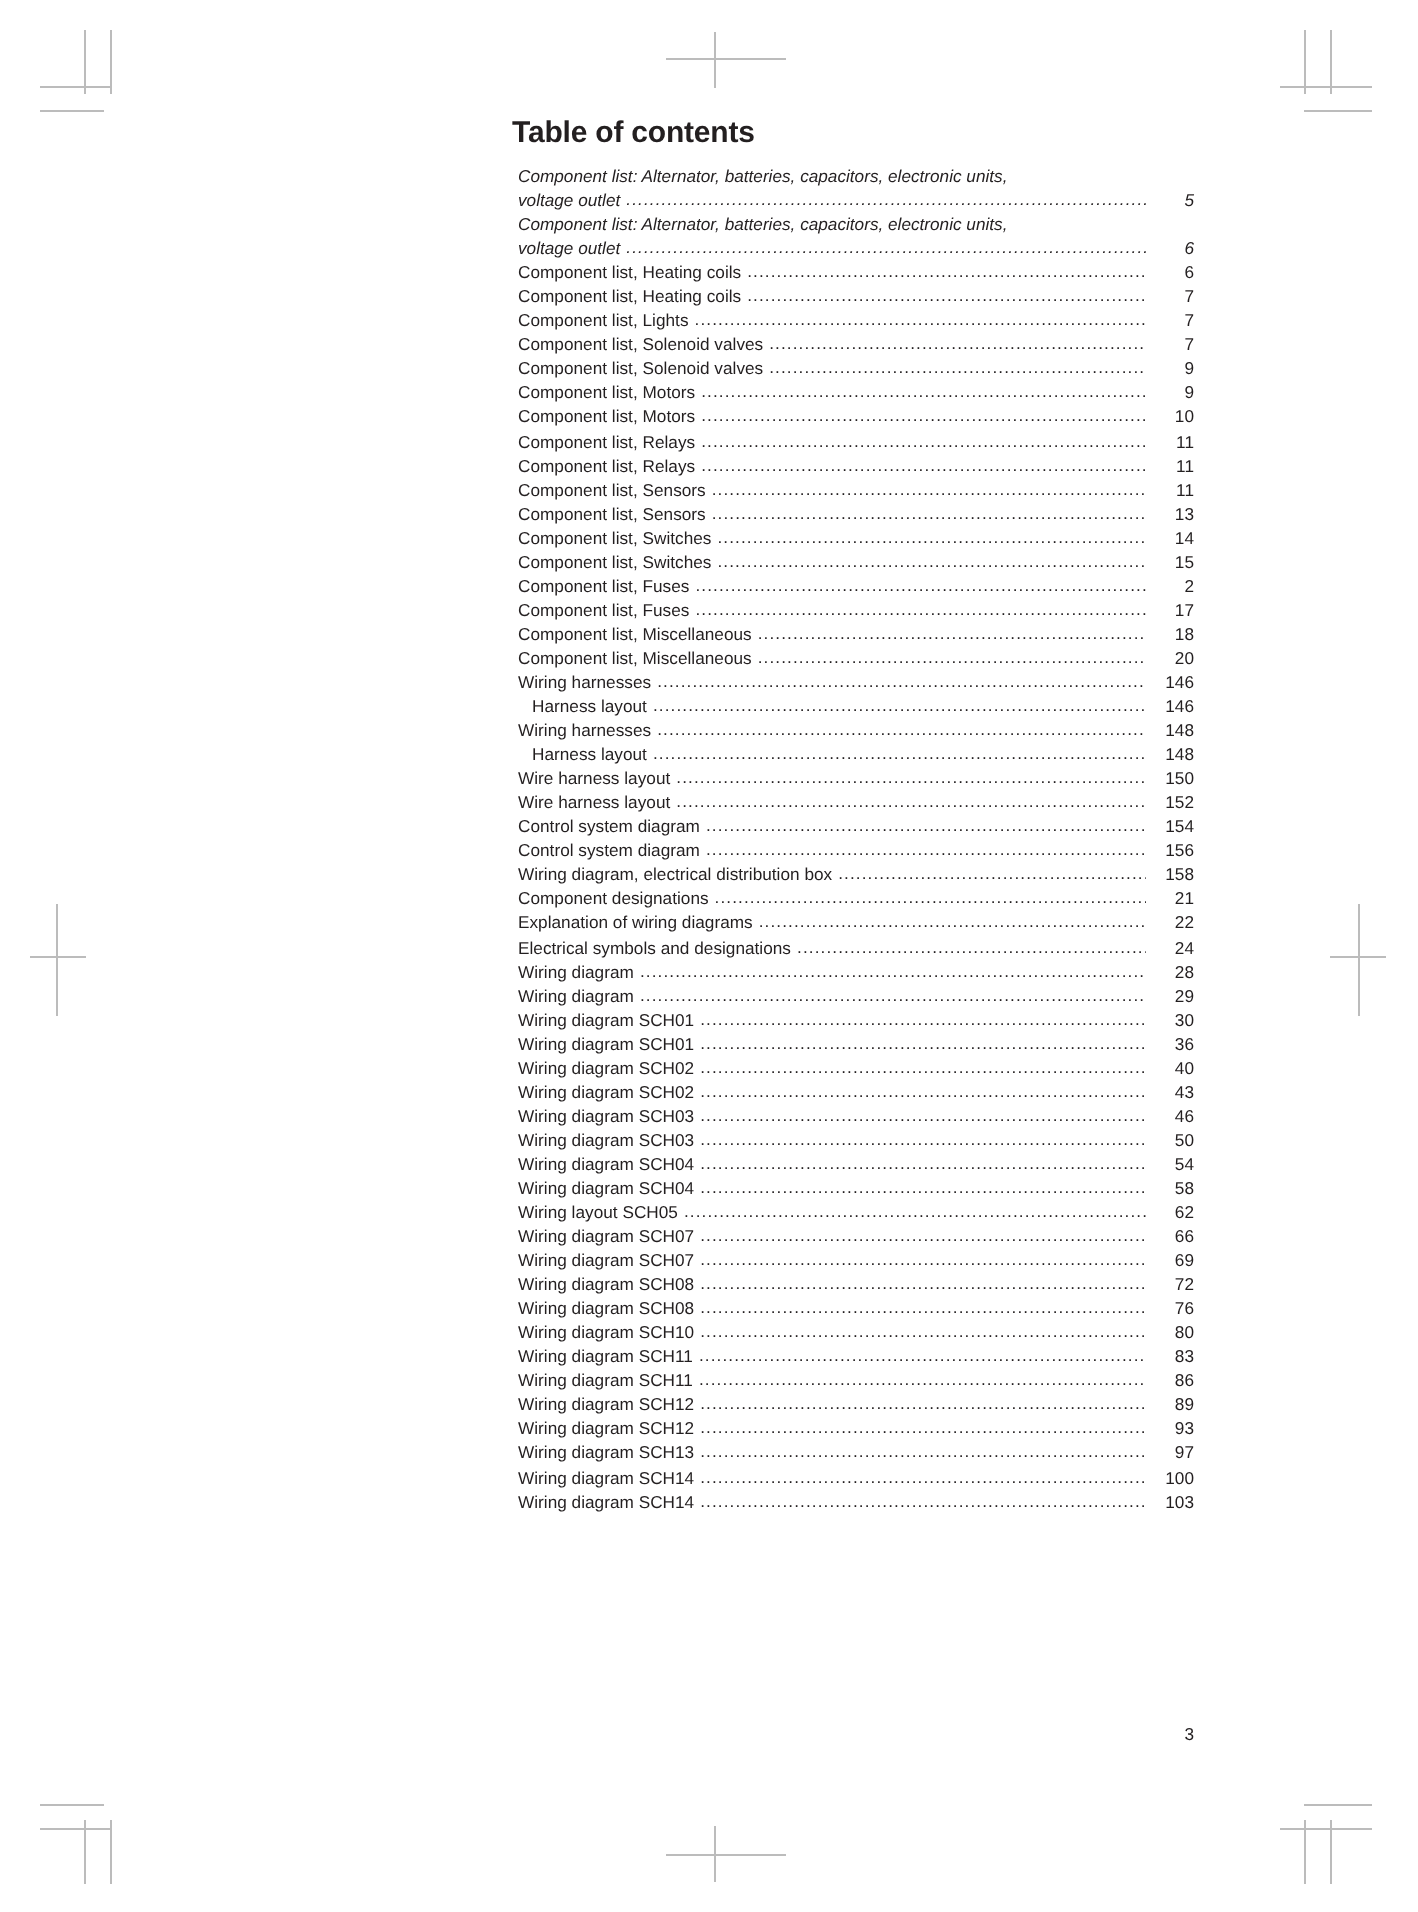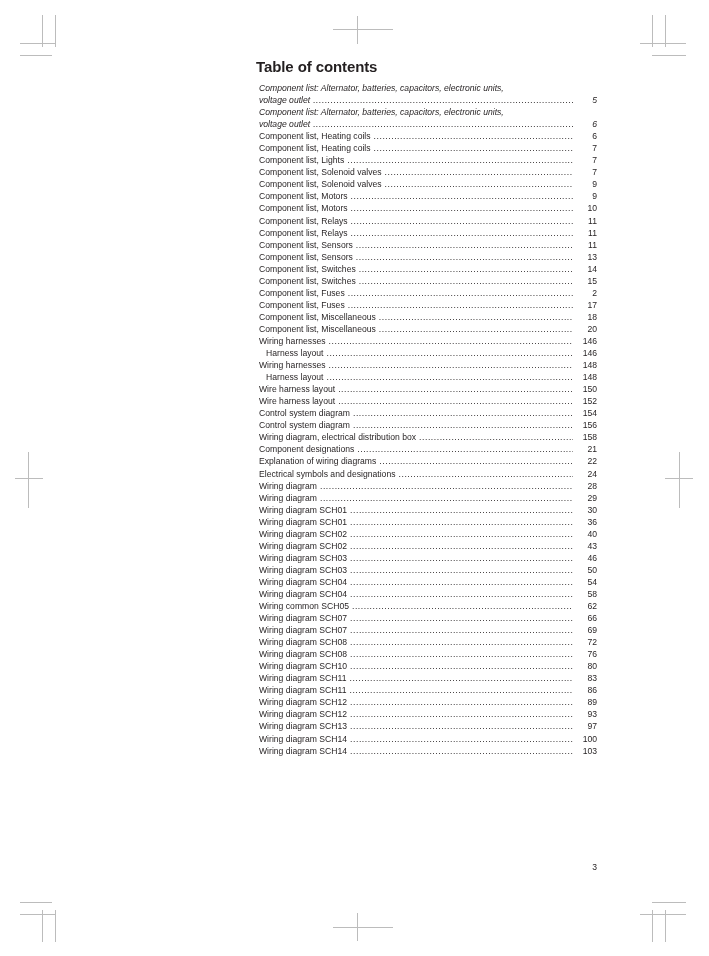--- a/index.html
+++ b/index.html
@@ -368,21 +368,21 @@
         <span class="entry-label">Wiring diagram SCH04</span>
         <span class="entry-dots">............................................................................................................................................................................................................................</span>
         <span class="entry-page">54</span>
       </li>
       <li class="toc-entry level-1">
         <span class="entry-label">Wiring diagram SCH04</span>
         <span class="entry-dots">............................................................................................................................................................................................................................</span>
         <span class="entry-page">58</span>
       </li>
       <li class="toc-entry level-1">
-        <span class="entry-label">Wiring common SCH05</span>
+        <span class="entry-label">Wiring layout SCH05</span>
         <span class="entry-dots">............................................................................................................................................................................................................................</span>
         <span class="entry-page">62</span>
       </li>
       <li class="toc-entry level-1">
         <span class="entry-label">Wiring diagram SCH07</span>
         <span class="entry-dots">............................................................................................................................................................................................................................</span>
         <span class="entry-page">66</span>
       </li>
       <li class="toc-entry level-1">
         <span class="entry-label">Wiring diagram SCH07</span>

